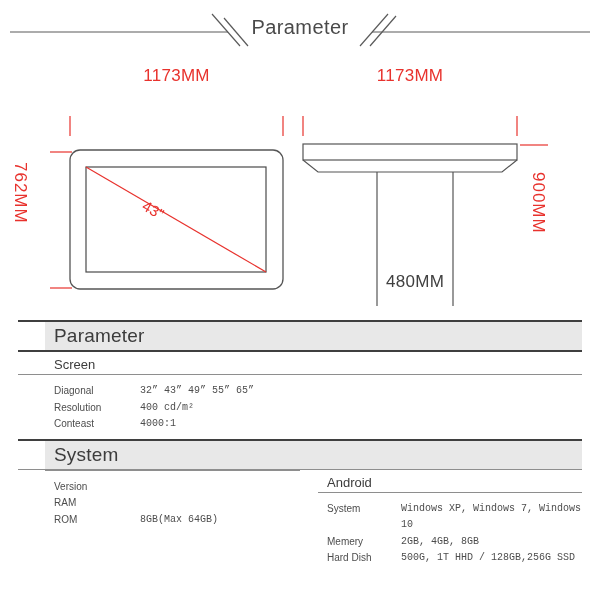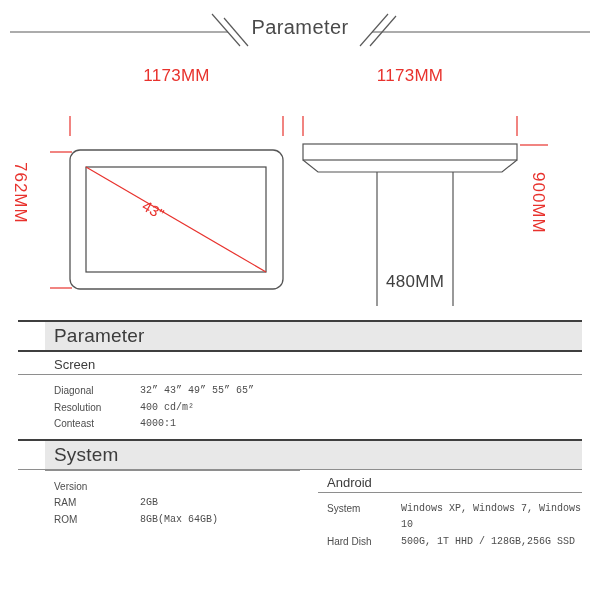--- a/index.html
+++ b/index.html
@@ -257,41 +257,44 @@
   <div class="syscols">
 
     <div class="syscol left">
       <div class="subline"></div>
       <div class="body-rows">
         <div class="spec-row">
           <div class="spec-key">Version</div>
         </div>
         <div class="spec-row">
           <div class="spec-key">RAM</div>
-          <div class="spec-val">2GB</div>
         </div>
         <div class="spec-row">
           <div class="spec-key">ROM</div>
           <div class="spec-val">8GB(Max 64GB)</div>
         </div>
       </div>
     </div>
 
     <div class="syscol right">
       <div class="subhead-row">
         <div class="subhead-gap"></div>
         <div class="subhead-label">Android</div>
       </div>
       <div class="subline"></div>
       <div class="body-rows">
         <div class="spec-row">
           <div class="spec-key">System</div>
           <div class="spec-val">Windows XP, Windows 7, Windows 10</div>
         </div>
         <div class="spec-row">
+          <div class="spec-key">Memery</div>
+          <div class="spec-val">2GB, 4GB, 8GB</div>
+        </div>
+        <div class="spec-row">
           <div class="spec-key">Hard Dish</div>
           <div class="spec-val">500G, 1T HHD / 128GB,256G SSD</div>
         </div>
       </div>
     </div>
   </div>
 
 </div>
 
 </body></html>

